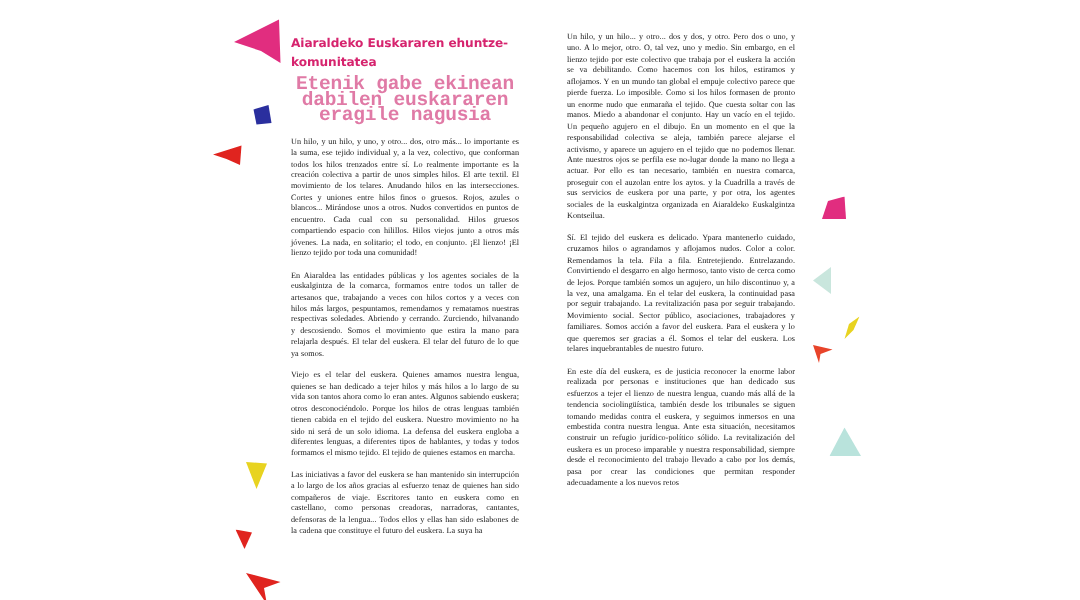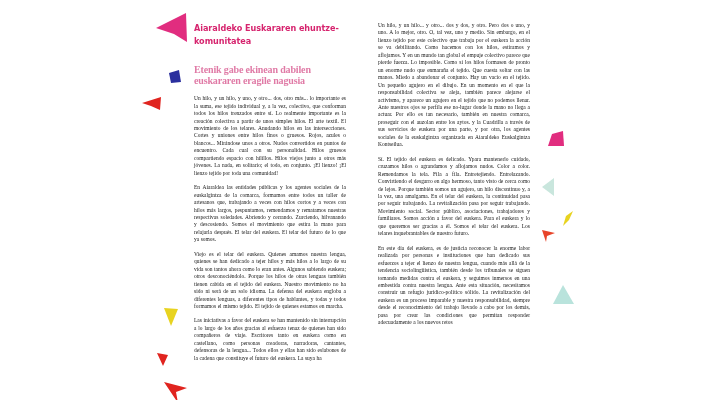--- a/index.html
+++ b/index.html
@@ -51,29 +51,30 @@
   .col-left  { left: 0px; }
   .col-right { left: 184px; }
 
   .headline {
     font-family: "DejaVu Sans", sans-serif;
     font-weight: bold;
     font-size: 8.1px;
     line-height: 13.2px;
     color: #d6246e;
     letter-spacing: -0.05px;
-    margin: 0 0 17px 0;
+    margin: 0 0 3px 0;
   }
   .subhead {
-    font-family: Liberation Serif, serif;
-    font-size: 10px;
+    font-family: Liberation Mono, monospace;
+    font-size: 13px;
     line-height: 10.4px;
     color: #e07aa6;
     margin: 0 0 9px 0;
     letter-spacing: -0.15px;
+    text-align: center;
   }
 
   p.body {
     margin: 0 0 7px 0;
     font-family: "Liberation Serif", serif;
     font-size: 5.45px;
     line-height: 7.45px;
     color: #161616;
     text-align: justify;
     letter-spacing: 0.02px;

